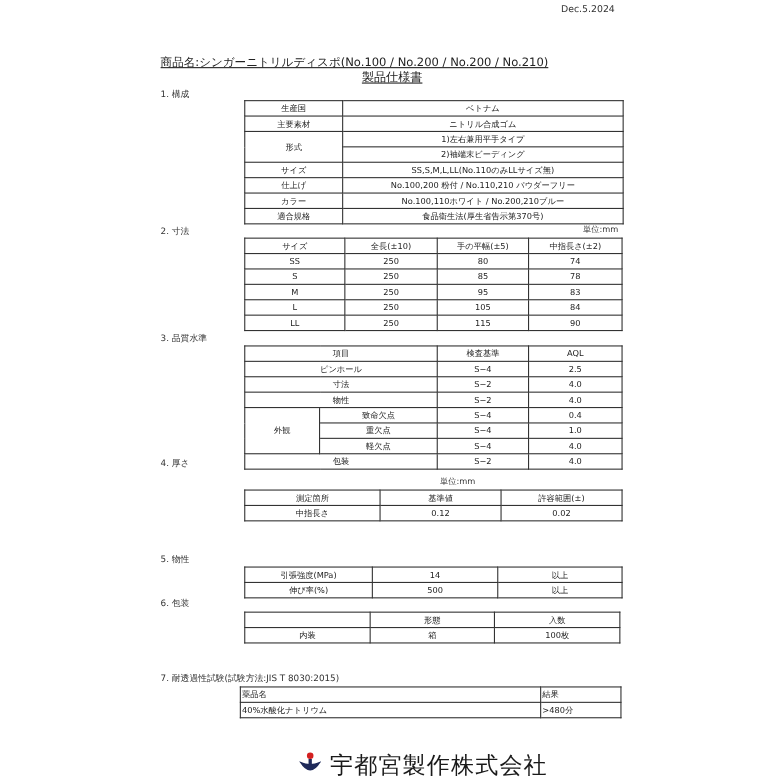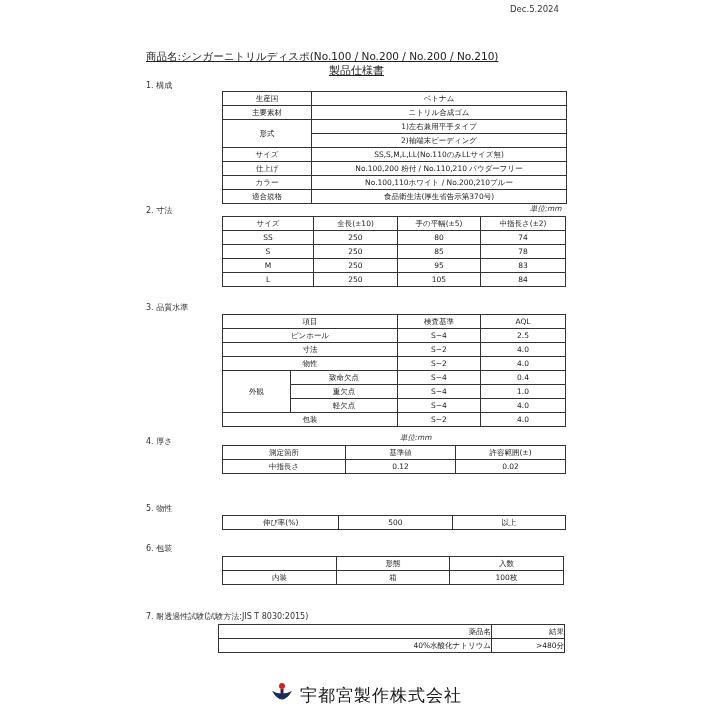--- a/index.html
+++ b/index.html
@@ -7,33 +7,33 @@
     width: 713px; height: 713px; position: relative; overflow: hidden;
     font-family: "DejaVu Sans", "Liberation Sans", sans-serif;
     color: #222222;
   }
   .abs { position: absolute; }
   .date { left: 510px; top: 4px; font-size: 8.5px; color: #333; }
   .doc-title { left: 0; width: 713px; top: 24px; text-align: center; font-size: 11px; margin-top: 39px; }
   .doc-title span { text-decoration: underline; }
   .product { left: 146px; top: 50px; font-size: 10.5px; text-decoration: underline; white-space: nowrap; }
   .sec { left: 146px; font-size: 8px; color: #333; white-space: nowrap; }
-  .unit { font-size: 7.5px; color: #333; white-space: nowrap; font-style: italic; }
+  .unit { font-size: 7.5px; color: #333; white-space: nowrap; }
   table.spec {
     position: absolute; border-collapse: collapse; table-layout: fixed;
     font-size: 7.5px; color: #222;
   }
   table.spec td {
     border: 1px solid #333; padding: 0; text-align: center; vertical-align: middle;
     white-space: nowrap; overflow: hidden; line-height: 12px;
   }
   table.spec { border: 1.6px solid #222; }
-  table.left td { text-align: right; padding-left: 1px; }
+  table.left td { text-align: left; padding-left: 1px; }
   .logo { left: 270px; top: 682px; display: flex; align-items: center; gap: 6px; }
-  .logo-text { font-size: 17px; letter-spacing: 1px; color: #1a1a1a; text-align: right; }
+  .logo-text { font-size: 21px; letter-spacing: 1px; color: #1a1a1a; text-align: right; }
 </style>
 </head>
 <body>
 
 <div class="abs date">Dec.5.2024</div>
 <div class="abs doc-title"><span>製品仕様書</span></div>
 <div class="abs product">商品名:シンガーニトリルディスポ(No.100 / No.200 / No.200 / No.210)</div>
 
 <div class="abs sec" style="top:80px;">1. 構成</div>
 <table class="spec" style="left:222px; top:91px; width:344px;">
@@ -109,20 +109,26 @@
         <td>250</td>
         <td>95</td>
         <td>83</td>
       </tr>
   <tr style="height:14px">
         <td>L</td>
         <td>250</td>
         <td>105</td>
         <td>84</td>
       </tr>
+  <tr style="height:14px">
+        <td>LL</td>
+        <td>250</td>
+        <td>115</td>
+        <td>90</td>
+      </tr>
 </tbody>
   </table>
 
 <div class="abs sec" style="top:302px;">3. 品質水準</div>
 <table class="spec" style="left:222px; top:314px; width:343px;">
   <colgroup>
       <col style="width:68px">
       <col style="width:107px">
       <col style="width:83px">
       <col style="width:85px">
@@ -165,21 +171,21 @@
         <td>4.0</td>
       </tr>
   <tr style="height:14px">
         <td colspan="2">包装</td>
         <td>S−2</td>
         <td>4.0</td>
       </tr>
 </tbody>
   </table>
 
-<div class="abs sec" style="top:436px;">4. 厚さ</div>
+<div class="abs sec" style="top:416px;">4. 厚さ</div>
 <div class="abs unit" style="left:400px; top:433px;">単位:mm</div>
 <table class="spec" style="left:222px; top:445px; width:343px;">
   <colgroup>
       <col style="width:123px">
       <col style="width:110px">
       <col style="width:110px">
     </colgroup>
   <tbody>
       <tr style="height:14px">
     <td>測定箇所</td>
@@ -195,20 +201,25 @@
   </table>
 
 <div class="abs sec" style="top:503px;">5. 物性</div>
 <table class="spec" style="left:222px; top:515px; width:343px;">
   <colgroup>
       <col style="width:116px">
       <col style="width:114px">
       <col style="width:113px">
     </colgroup>
   <tbody>
+      <tr style="height:14px">
+        <td>引張強度(MPa)</td>
+        <td>14</td>
+        <td>以上</td>
+      </tr>
   <tr style="height:14px">
         <td>伸び率(%)</td>
         <td>500</td>
         <td>以上</td>
       </tr>
 </tbody>
   </table>
 
 <div class="abs sec" style="top:543px;">6. 包装</div>
 <table class="spec" style="left:222px; top:556px; width:341px;">

